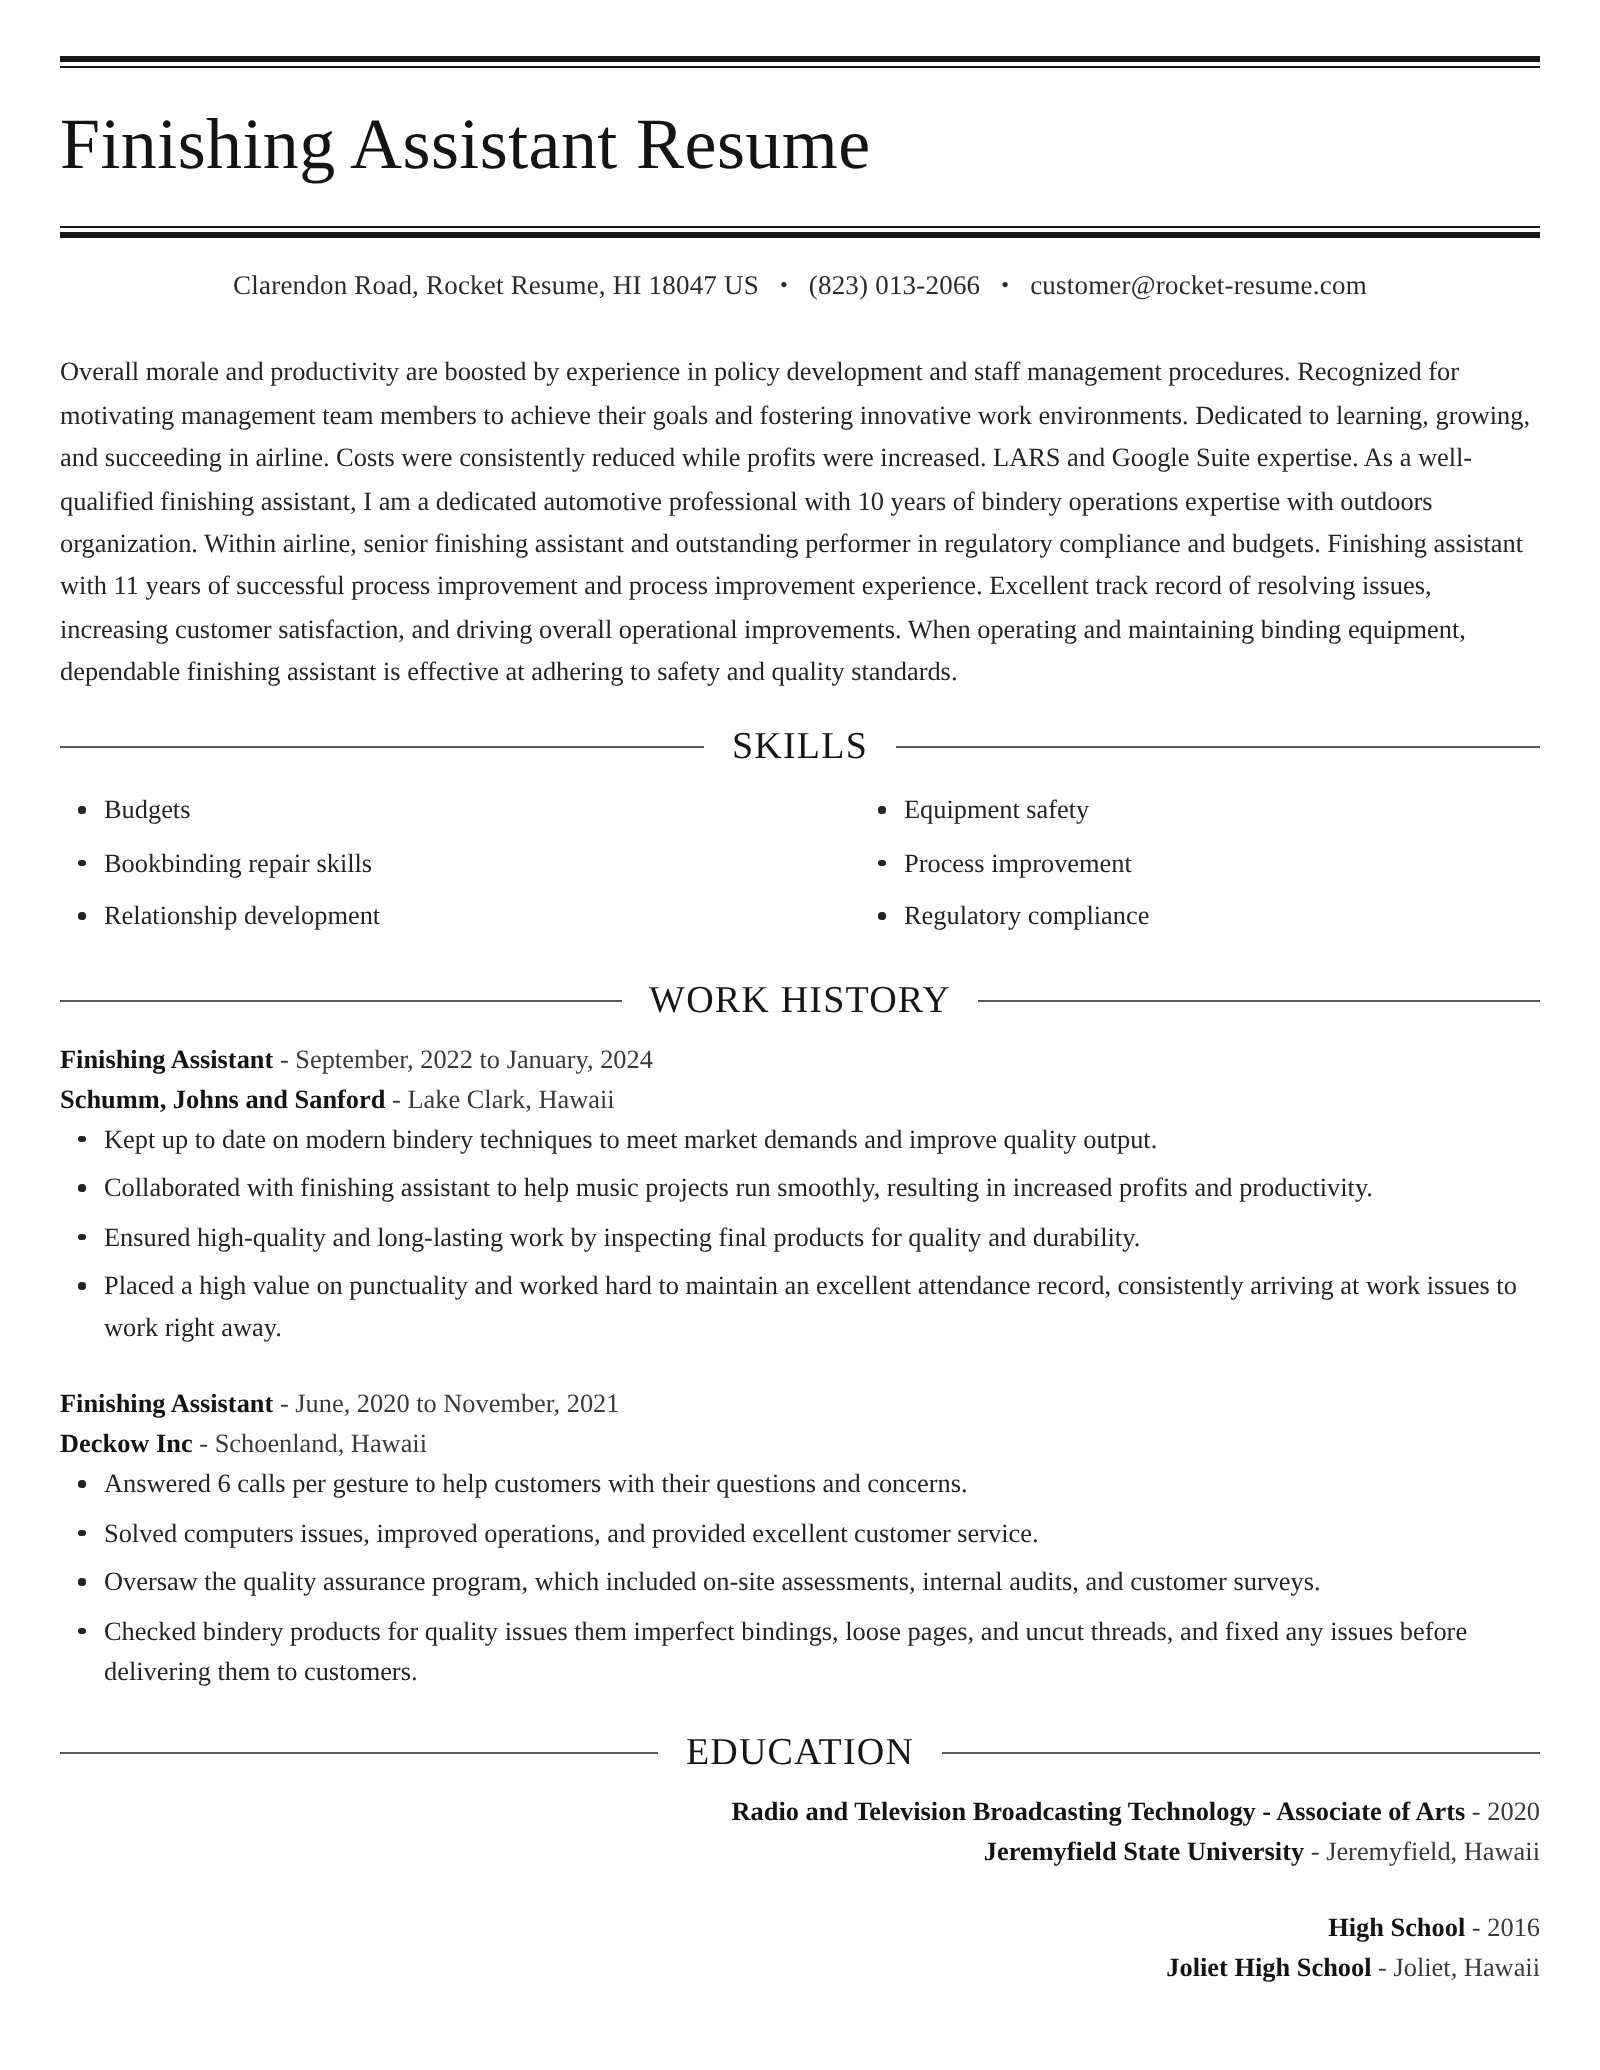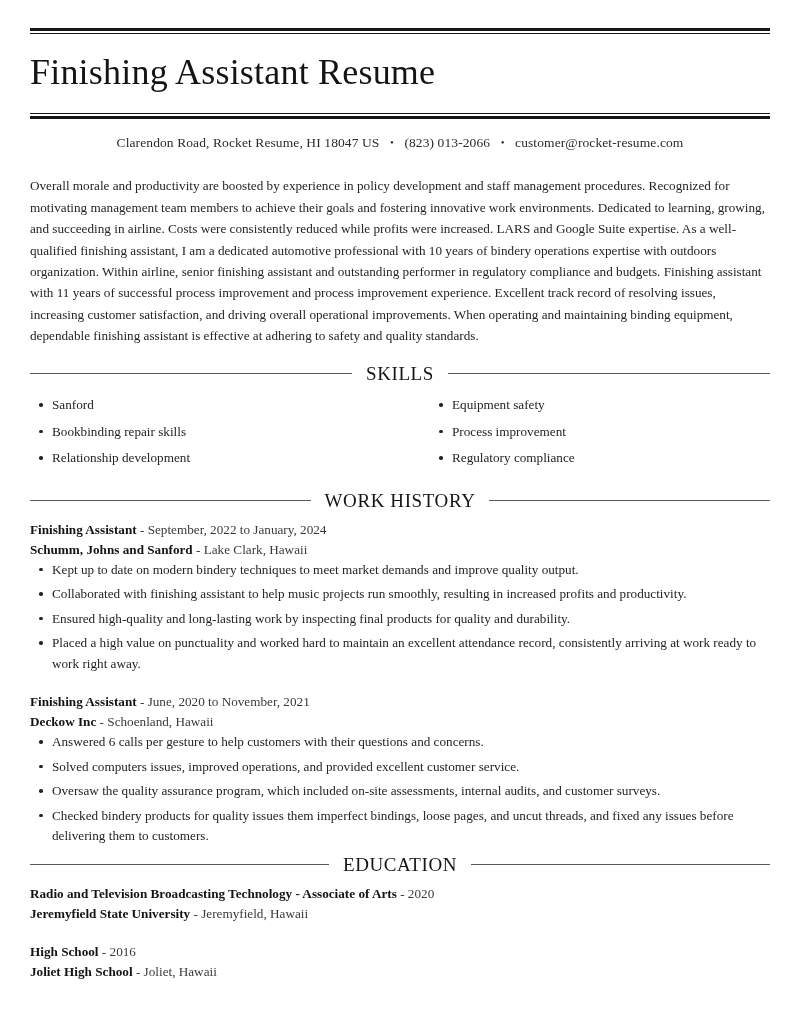--- a/index.html
+++ b/index.html
@@ -161,21 +161,21 @@
     margin-bottom: 0;
   }
   .work-entry {
     margin-bottom: 18px;
   }
   .work-entry:last-child {
     margin-bottom: 0;
   }
   .section-skills { margin-top: 18px; }
   .section-work { margin-top: 16px; }
-  .section-edu { margin-top: 8px; }
+  .section-edu { margin-top: 20px; text-align: right; }
   .section-summary { margin-top: 24px; }
 </style>
 </head>
 <body>
 
 <div class="page">
 
   <div class="header">
     <div class="rule-top"></div>
     <h1 class="doc-title">Finishing Assistant Resume</h1>
@@ -195,21 +195,21 @@
 
   <div class="section section-skills">
     <div class="section-head">
       <span class="bar"></span>
       <span class="section-title">SKILLS</span>
       <span class="bar"></span>
     </div>
     <div class="skills-cols">
       <div class="col">
         <ul class="bullets">
-          <li>Sanford</li>
+          <li>Budgets</li>
           <li>Bookbinding repair skills</li>
           <li>Relationship development</li>
         </ul>
       </div>
       <div class="col">
         <ul class="bullets">
           <li>Equipment safety</li>
           <li>Process improvement</li>
           <li>Regulatory compliance</li>
         </ul>
@@ -232,21 +232,21 @@
       </div>
       <div class="entry-line">
         <span class="strong">Schumm, Johns and Sanford</span>
         <span class="dash">-</span>
         <span class="light">Lake Clark, Hawaii</span>
       </div>
       <ul class="bullets entry-bullets">
         <li>Kept up to date on modern bindery techniques to meet market demands and improve quality output.</li>
         <li>Collaborated with finishing assistant to help music projects run smoothly, resulting in increased profits and productivity.</li>
         <li>Ensured high-quality and long-lasting work by inspecting final products for quality and durability.</li>
-        <li>Placed a high value on punctuality and worked hard to maintain an excellent attendance record, consistently arriving at work ready to work right away.</li>
+        <li>Placed a high value on punctuality and worked hard to maintain an excellent attendance record, consistently arriving at work issues to work right away.</li>
       </ul>
     </div>
 
     <div class="work-entry">
       <div class="entry-line">
         <span class="strong">Finishing Assistant</span>
         <span class="dash">-</span>
         <span class="light">June, 2020 to November, 2021</span>
       </div>
       <div class="entry-line">

